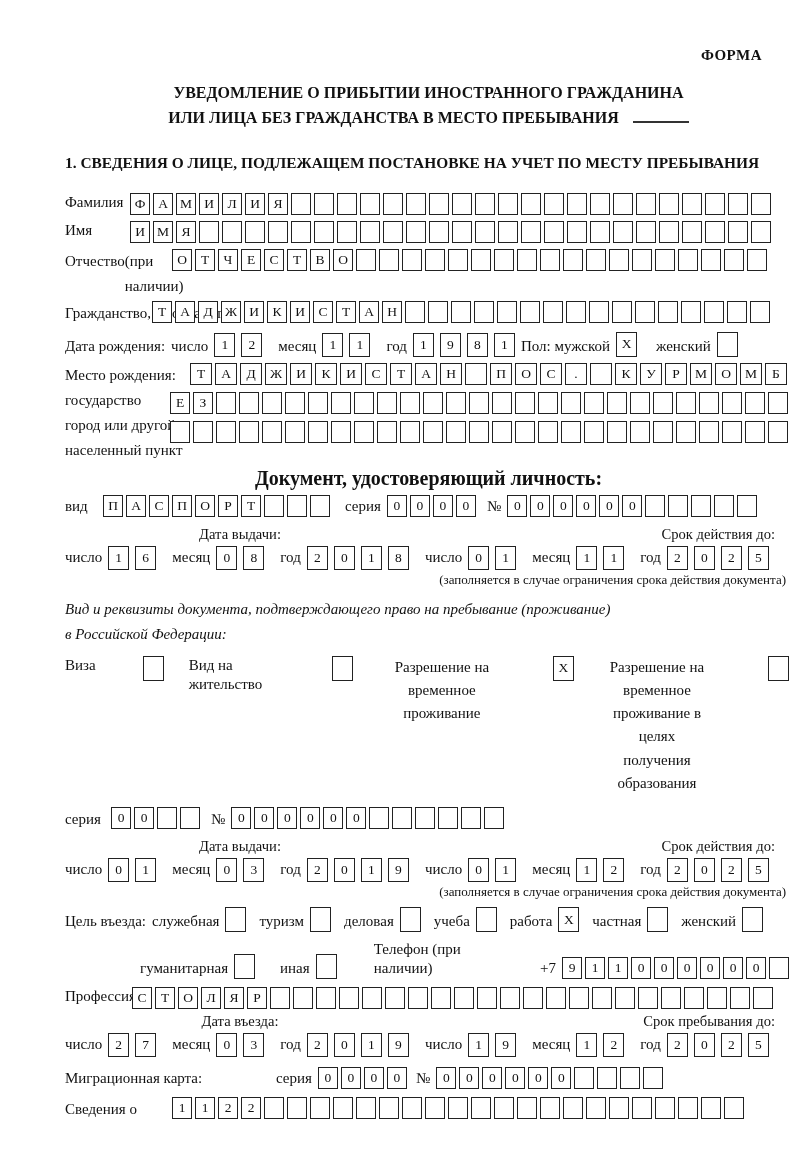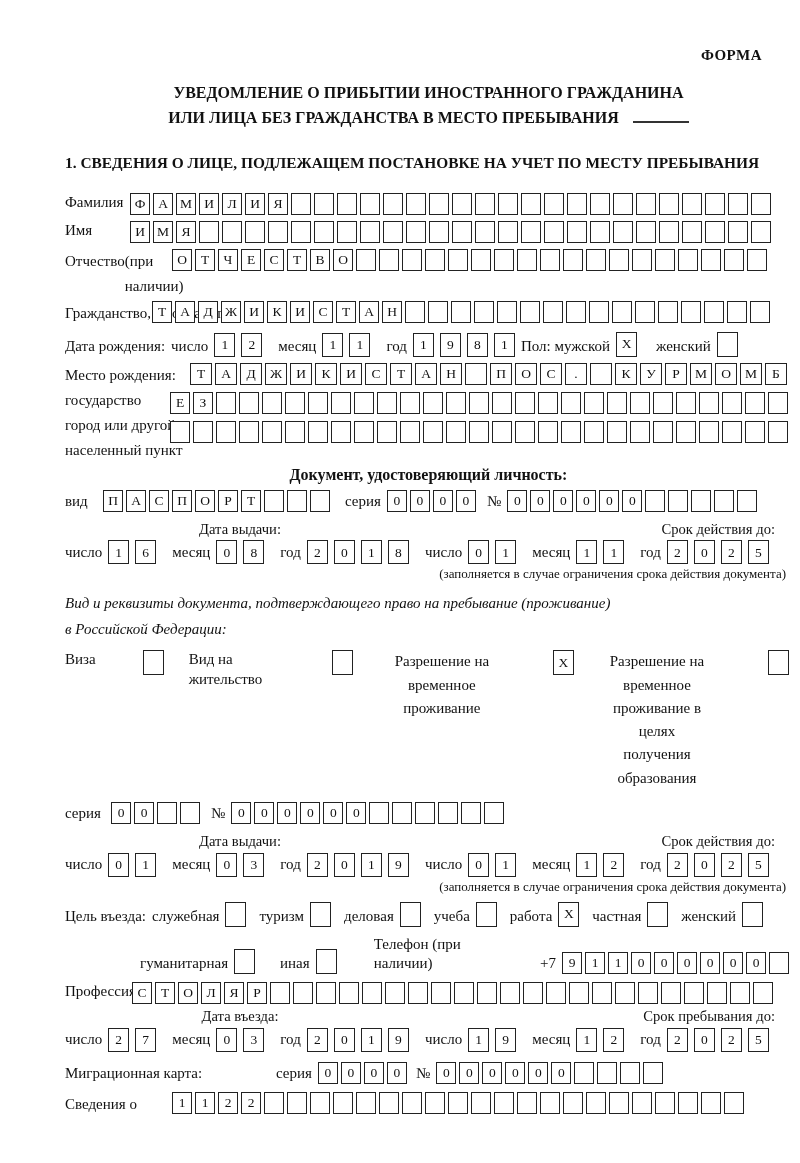--- a/index.html
+++ b/index.html
@@ -21,21 +21,21 @@
     flex:none;width:20px;height:22px;border:1.8px solid #222;box-sizing:border-box;
     margin-right:3px;display:inline-flex;align-items:center;justify-content:center;
     font-size:13.5px;background:#fff;
   }
   .w2 .cell{width:22px;}
   .dcellsbox .cell{width:21px;height:24px;margin-right:6px;}
   .cbwrap .cell{width:21px;height:25px;}
   .lblcol{flex:none;}
   .w65{width:65px;} .w87{width:87px;gap:13px;} .w107{width:107px;} .w67{width:67px;}
   .twoline{display:flex;flex-direction:row;line-height:25px;}
-  .center-bold{font-weight:bold;text-align:center;font-size:16px;}
+  .center-bold{font-weight:bold;text-align:center;font-size:20px;}
   .dhead{display:flex;font-size:14.6px;}
   .dh-left{width:350px;text-align:center;flex:none;}
   .dh-right{width:340px;text-align:right;flex:none;margin-left:20px;}
   .drow{display:flex;align-items:flex-end;}
   .grp{display:inline-flex;align-items:center;flex:none;}
   .grp-left{width:360px;}
   .dw{margin-right:6px;}
   .gap10{margin-right:10px;}
   .note{text-align:right;padding-right:6px;font-size:13px;}
   .para{font-size:15px;line-height:1.7;font-style:italic;}

